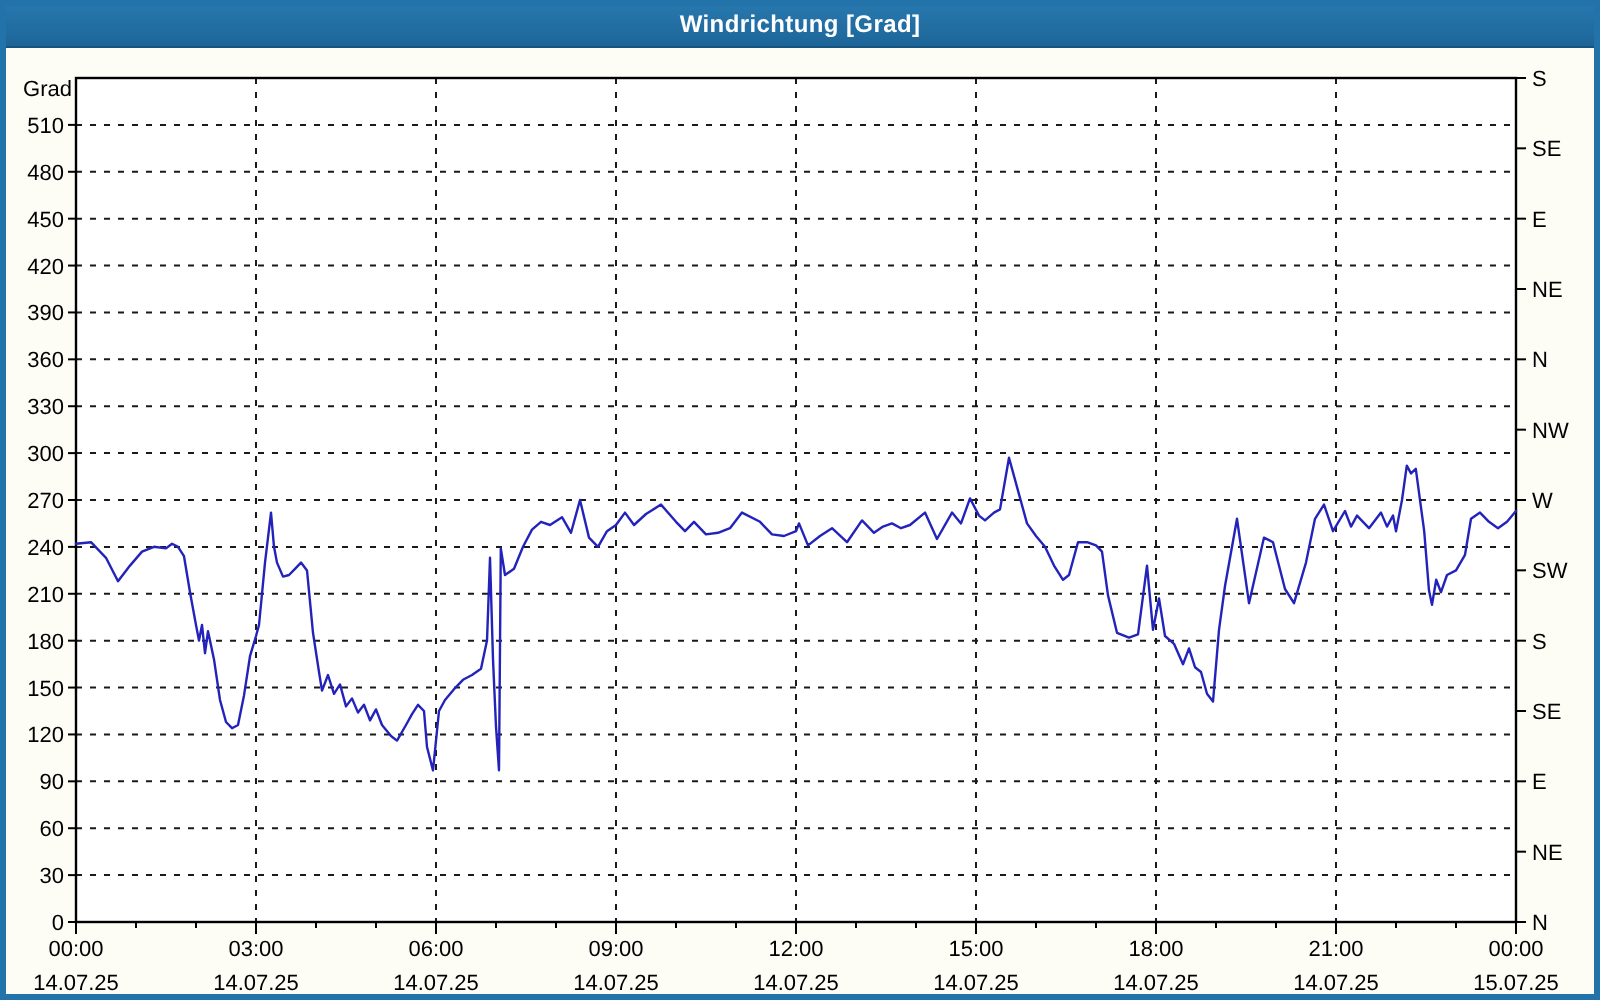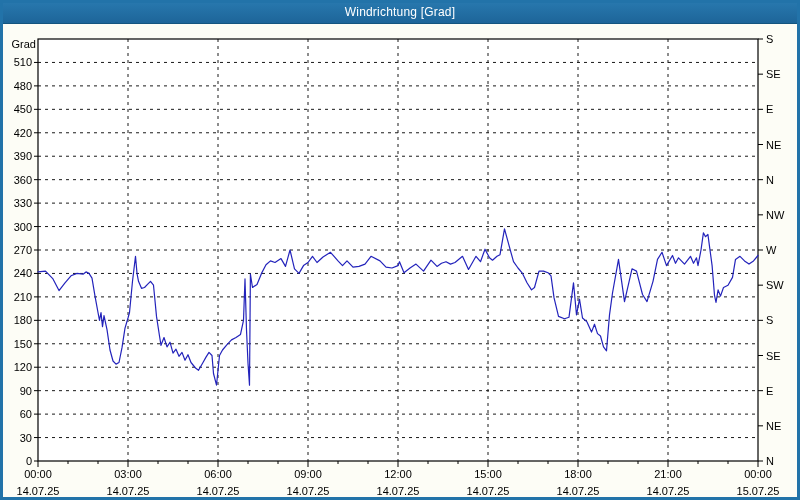--- a/index.html
+++ b/index.html
@@ -10,21 +10,21 @@
     border:3px solid #2273a9;
     background:#fdfdf6;
     font-family:"Liberation Sans", sans-serif;
     overflow:hidden;
   }
   #titlebar{
     position:absolute;left:0;top:0;right:0;height:20px;
     background:linear-gradient(#2777ad,#1d6599);
     border-bottom:1px solid #14557f;
     color:#ffffff;
-    font-size:12px;font-weight:normal;
+    font-size:12px;font-weight:bold;
     text-align:center;line-height:19px;
     letter-spacing:0.2px;
   }
   #chartsvg{position:absolute;left:0;top:21px;}
   text{font-family:"Liberation Sans", sans-serif;}
 </style>
 </head>
 <body>
 
 <div id="win">

